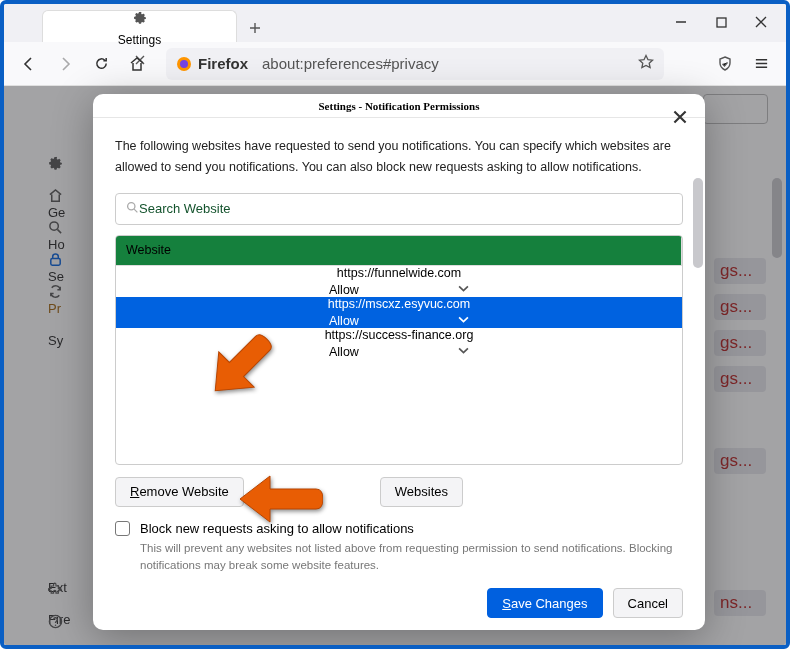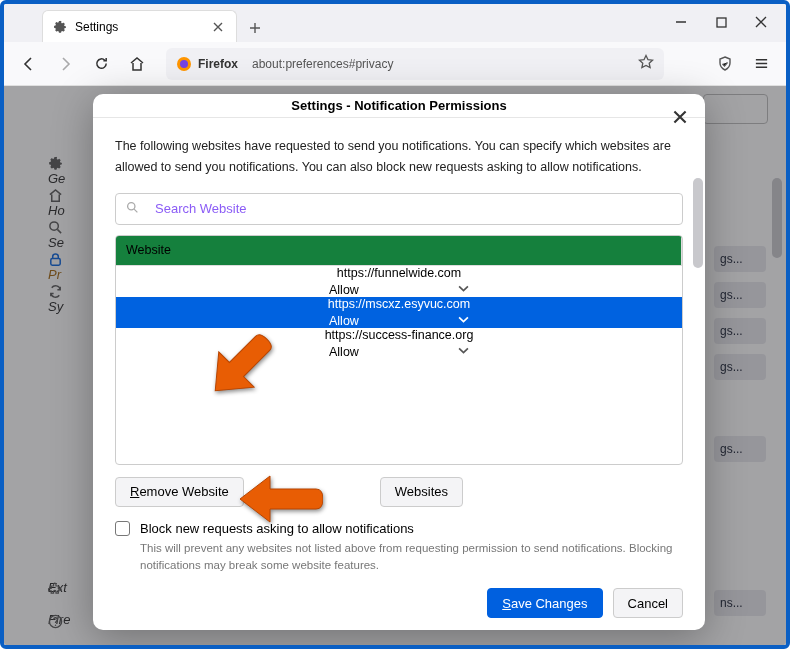--- a/index.html
+++ b/index.html
@@ -1,56 +1,56 @@
 <!DOCTYPE html>
 <html><head>
 <meta charset="utf-8">
 <style>
 * { box-sizing: border-box; margin: 0; padding: 0; font-family: "Segoe UI", Arial, sans-serif; }
 body { width: 790px; height: 649px; background: #fff; border: 4px solid #0a5fc4; border-radius: 6px; position: relative; overflow: hidden; }
 
 
 .titlebar { height: 38px; background: #f0f0f4; display: flex; align-items: flex-end; padding-left: 38px; }
-.tab { background: #fff; border-radius: 6px 6px 0 0; height: 32px; min-width: 195px; display: flex; align-items: center; padding: 0 10px; gap: 8px; font-size: 12px; border: 1px solid #ddd; border-bottom: none; }
+.tab { background: #fff; border-radius: 6px 6px 0 0; height: 32px; min-width: 195px; display: flex; align-items: center; padding: 0 10px; gap: 8px; font-size: 12px; border: 1px solid #ddd; border-bottom: none; flex-direction: column; }
 .tab-icon { width: 14px; height: 14px; }
 .tab-title { flex: 1; }
 .tab-close { width: 16px; height: 16px; display:flex;align-items:center;justify-content:center; color:#555; }
 .newtab { width: 28px; height: 28px; display:flex; align-items:center; justify-content:center; color:#555; margin-left: 4px; }
 .win-controls { position:absolute; right:8px; top:4px; display:flex; gap:6px; }
 .win-btn { width:34px; height:28px; display:flex; align-items:center; justify-content:center; }
 
 .toolbar { height: 44px; background:#f9f9fb; border-bottom:1px solid #e0e0e0; display:flex; align-items:center; padding:0 10px; gap:6px; }
 .tbtn { width:30px; height:30px; display:flex; align-items:center; justify-content:center; border-radius:4px; color:#444; }
-.urlbar { flex:1; height:32px; background:#f0f0f4; border-radius:6px; display:flex; align-items:center; padding:0 10px; gap:8px; margin:0 40px 0 8px; font-size:12px; }
+.urlbar { flex:1; height:32px; background:#f0f0f4; border-radius:6px; display:flex; align-items:center; padding:0 10px; gap:8px; margin:0 40px 0 8px; font-size:15px; }
 .urlbar .brand { display:flex; align-items:center; gap:6px; font-weight:600; color:#333; }
 .urlbar .addr { color:#555; margin-left:6px; }
 .urlbar-right { margin-left:auto; display:flex; gap:10px; align-items:center; }
 
 
 .settings-bg { position:absolute; top:82px; left:0; right:0; bottom:0; background:#fff; display:flex; }
-.sidebar { width:92px; padding-top:76px;font-style:italic; }
+.sidebar { width:92px; padding-top:110px; }
 .side-item { height:32px; display:flex; align-items:center; gap:10px; padding-left:44px; font-size:13px; color:#222; }
 .side-item.active { color:#a16207; }
 .side-bottom { position:absolute; bottom:10px; left:0; width:92px; }
 .settings-right { flex:1; position:relative; }
 .search-box-bg { position:absolute; right:18px; top:8px; width:65px; height:30px; border:1px solid #bbb; border-radius:4px; }
-.gs-btn { position:absolute; right:20px; width:52px; height:26px; background:#e8e8ed; border-radius:4px; font-size:12px; display:flex; align-items:center; padding-left:6px; color:#0f172a; }
+.gs-btn { position:absolute; right:20px; width:52px; height:26px; background:#e8e8ed; border-radius:4px; font-size:17px; display:flex; align-items:center; padding-left:6px; color:#b91c1c;margin-top:12px; }
 
 
 .overlay { position:absolute; top:82px; left:0; right:0; bottom:0; background:rgba(50,50,56,0.45); }
 
 
 .dialog { position:absolute; left:89px; top:90px; width:612px; height:536px; background:#fff; border-radius:10px; box-shadow:0 8px 40px rgba(0,0,0,0.3); display:flex; flex-direction:column; }
 .dlg-header { height:46px; border-bottom:1px solid #e6e6e6; display:flex; align-items:center; justify-content:center; position:relative; }
-.dlg-title { font-size:13px; font-weight:600; }
+.dlg-title { font-size:11px; font-weight:600;font-family:Liberation Serif, serif; }
 .dlg-close { position:absolute; right:14px; top:12px; width:22px; height:22px; display:flex; align-items:center; justify-content:center; }
 
 .dlg-body { padding:18px 22px 12px 22px; flex:1; position:relative; display:flex; flex-direction:column; }
 .intro { font-size:12.5px; color:#222; line-height:1.7; }
-.search-website { margin-top:14px; height:32px; border:1px solid #ccc; border-radius:4px; display:flex; align-items:center; padding:0 10px; gap:16px; color:#8b5cf6; font-size:13px; }
+.search-website { margin-top:14px; height:32px; border:1px solid #ccc; border-radius:4px; display:flex; align-items:center; padding:0 10px; gap:0; color:#14532d; font-size:13px; }
 
 .table-wrap { margin-top:10px; border:1px solid #ccc; border-radius:4px; height:230px; position:relative; overflow:hidden; }
 .thead { height:30px; background:#15803d; border-bottom:1px solid #ddd; display:flex; font-size:12.5px; }
 .th-website { flex:1; padding:7px 10px; border-right:1px solid #ddd; }
 .th-status { width:160px; padding:7px 10px; display:flex; align-items:center; justify-content:space-between; }
 .trow { height:31px; display:flex; align-items:center; font-size:12.5px;flex-direction:column; }
 .td-website { flex:1; padding:0 10px; }
 .td-status { width:160px; padding:0 10px; display:flex; align-items:center; justify-content:space-between; }
 .trow.sel { background:#0062e0; color:#fff; }
 .trow.sel .chev { color:#fff; }
@@ -228,21 +228,21 @@
       </div>
     <div class="gs-btn" style="top:232px">
         <span>gs...</span>
       </div>
     <div class="gs-btn" style="top:268px">
         <span>gs...</span>
       </div>
     <div class="gs-btn" style="top:350px">
         <span>gs...</span>
       </div>
-    <div class="gs-btn" style="top:504px">
+    <div class="gs-btn" style="top:492px">
         <span>ns...</span>
       </div>
   </div>
   <div class="vscroll2"></div>
 </div>
 
 <div class="overlay"></div>
 
 <div class="dialog">
   <div class="dlg-header">

